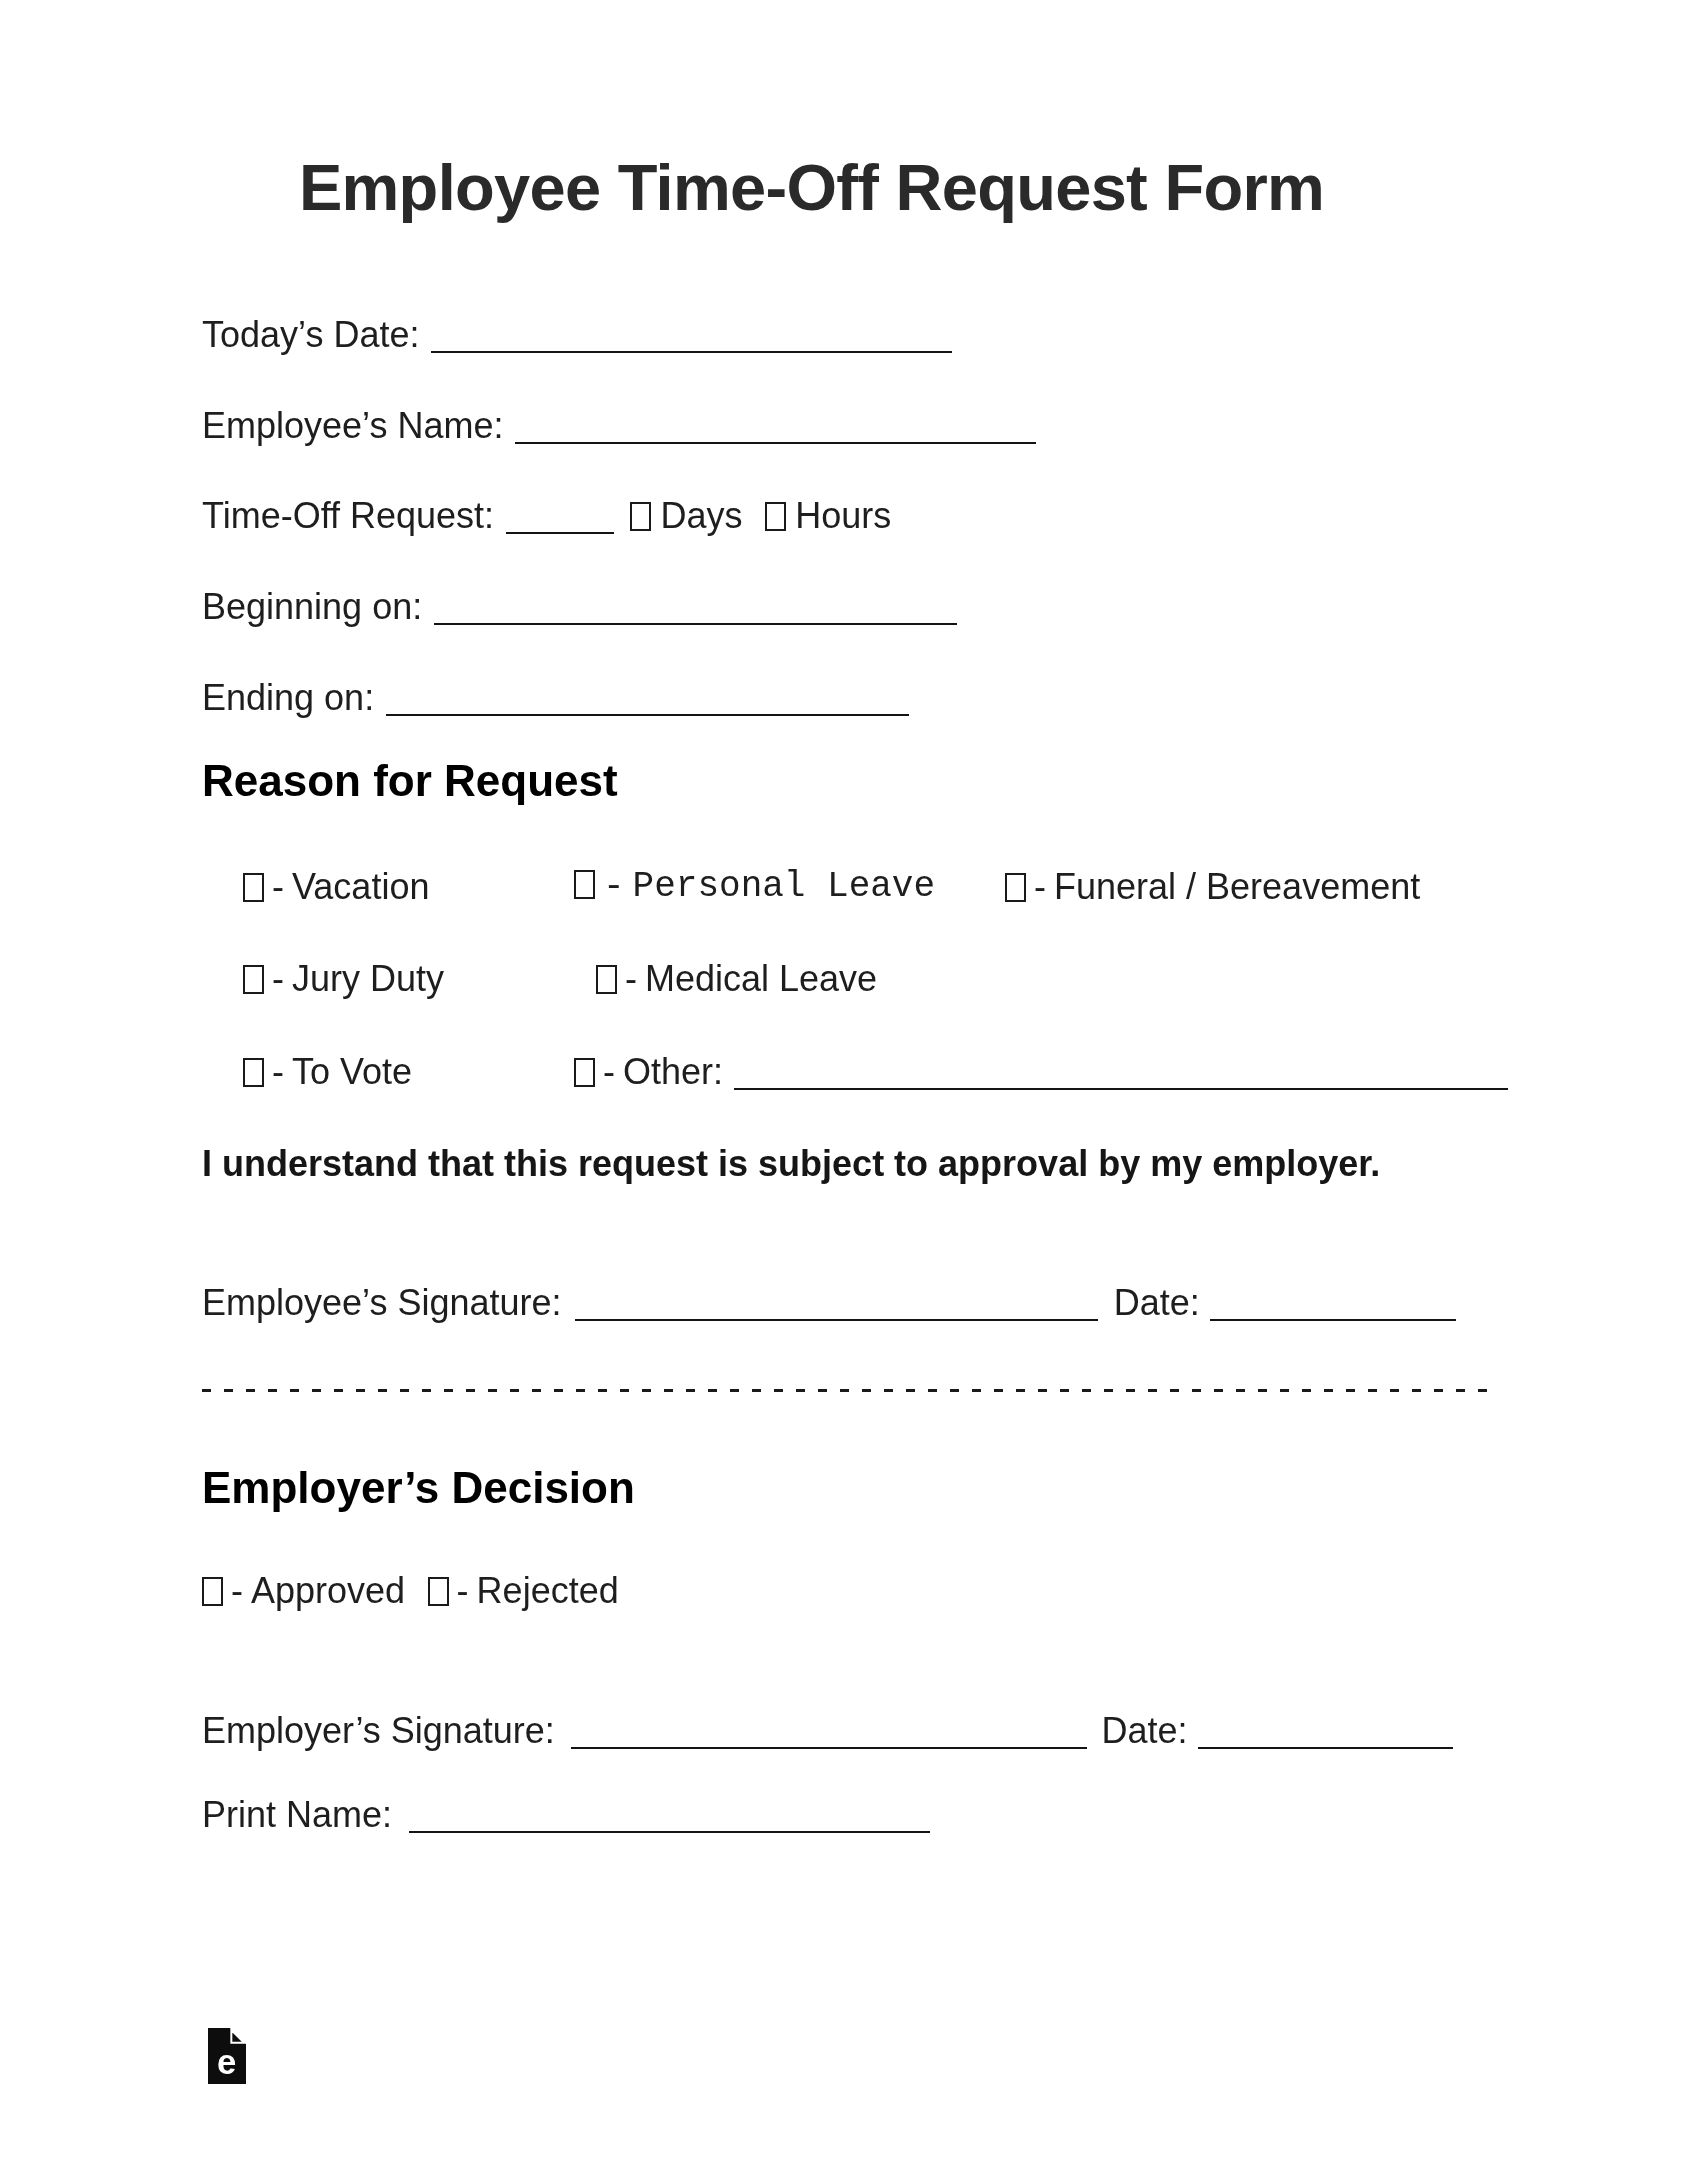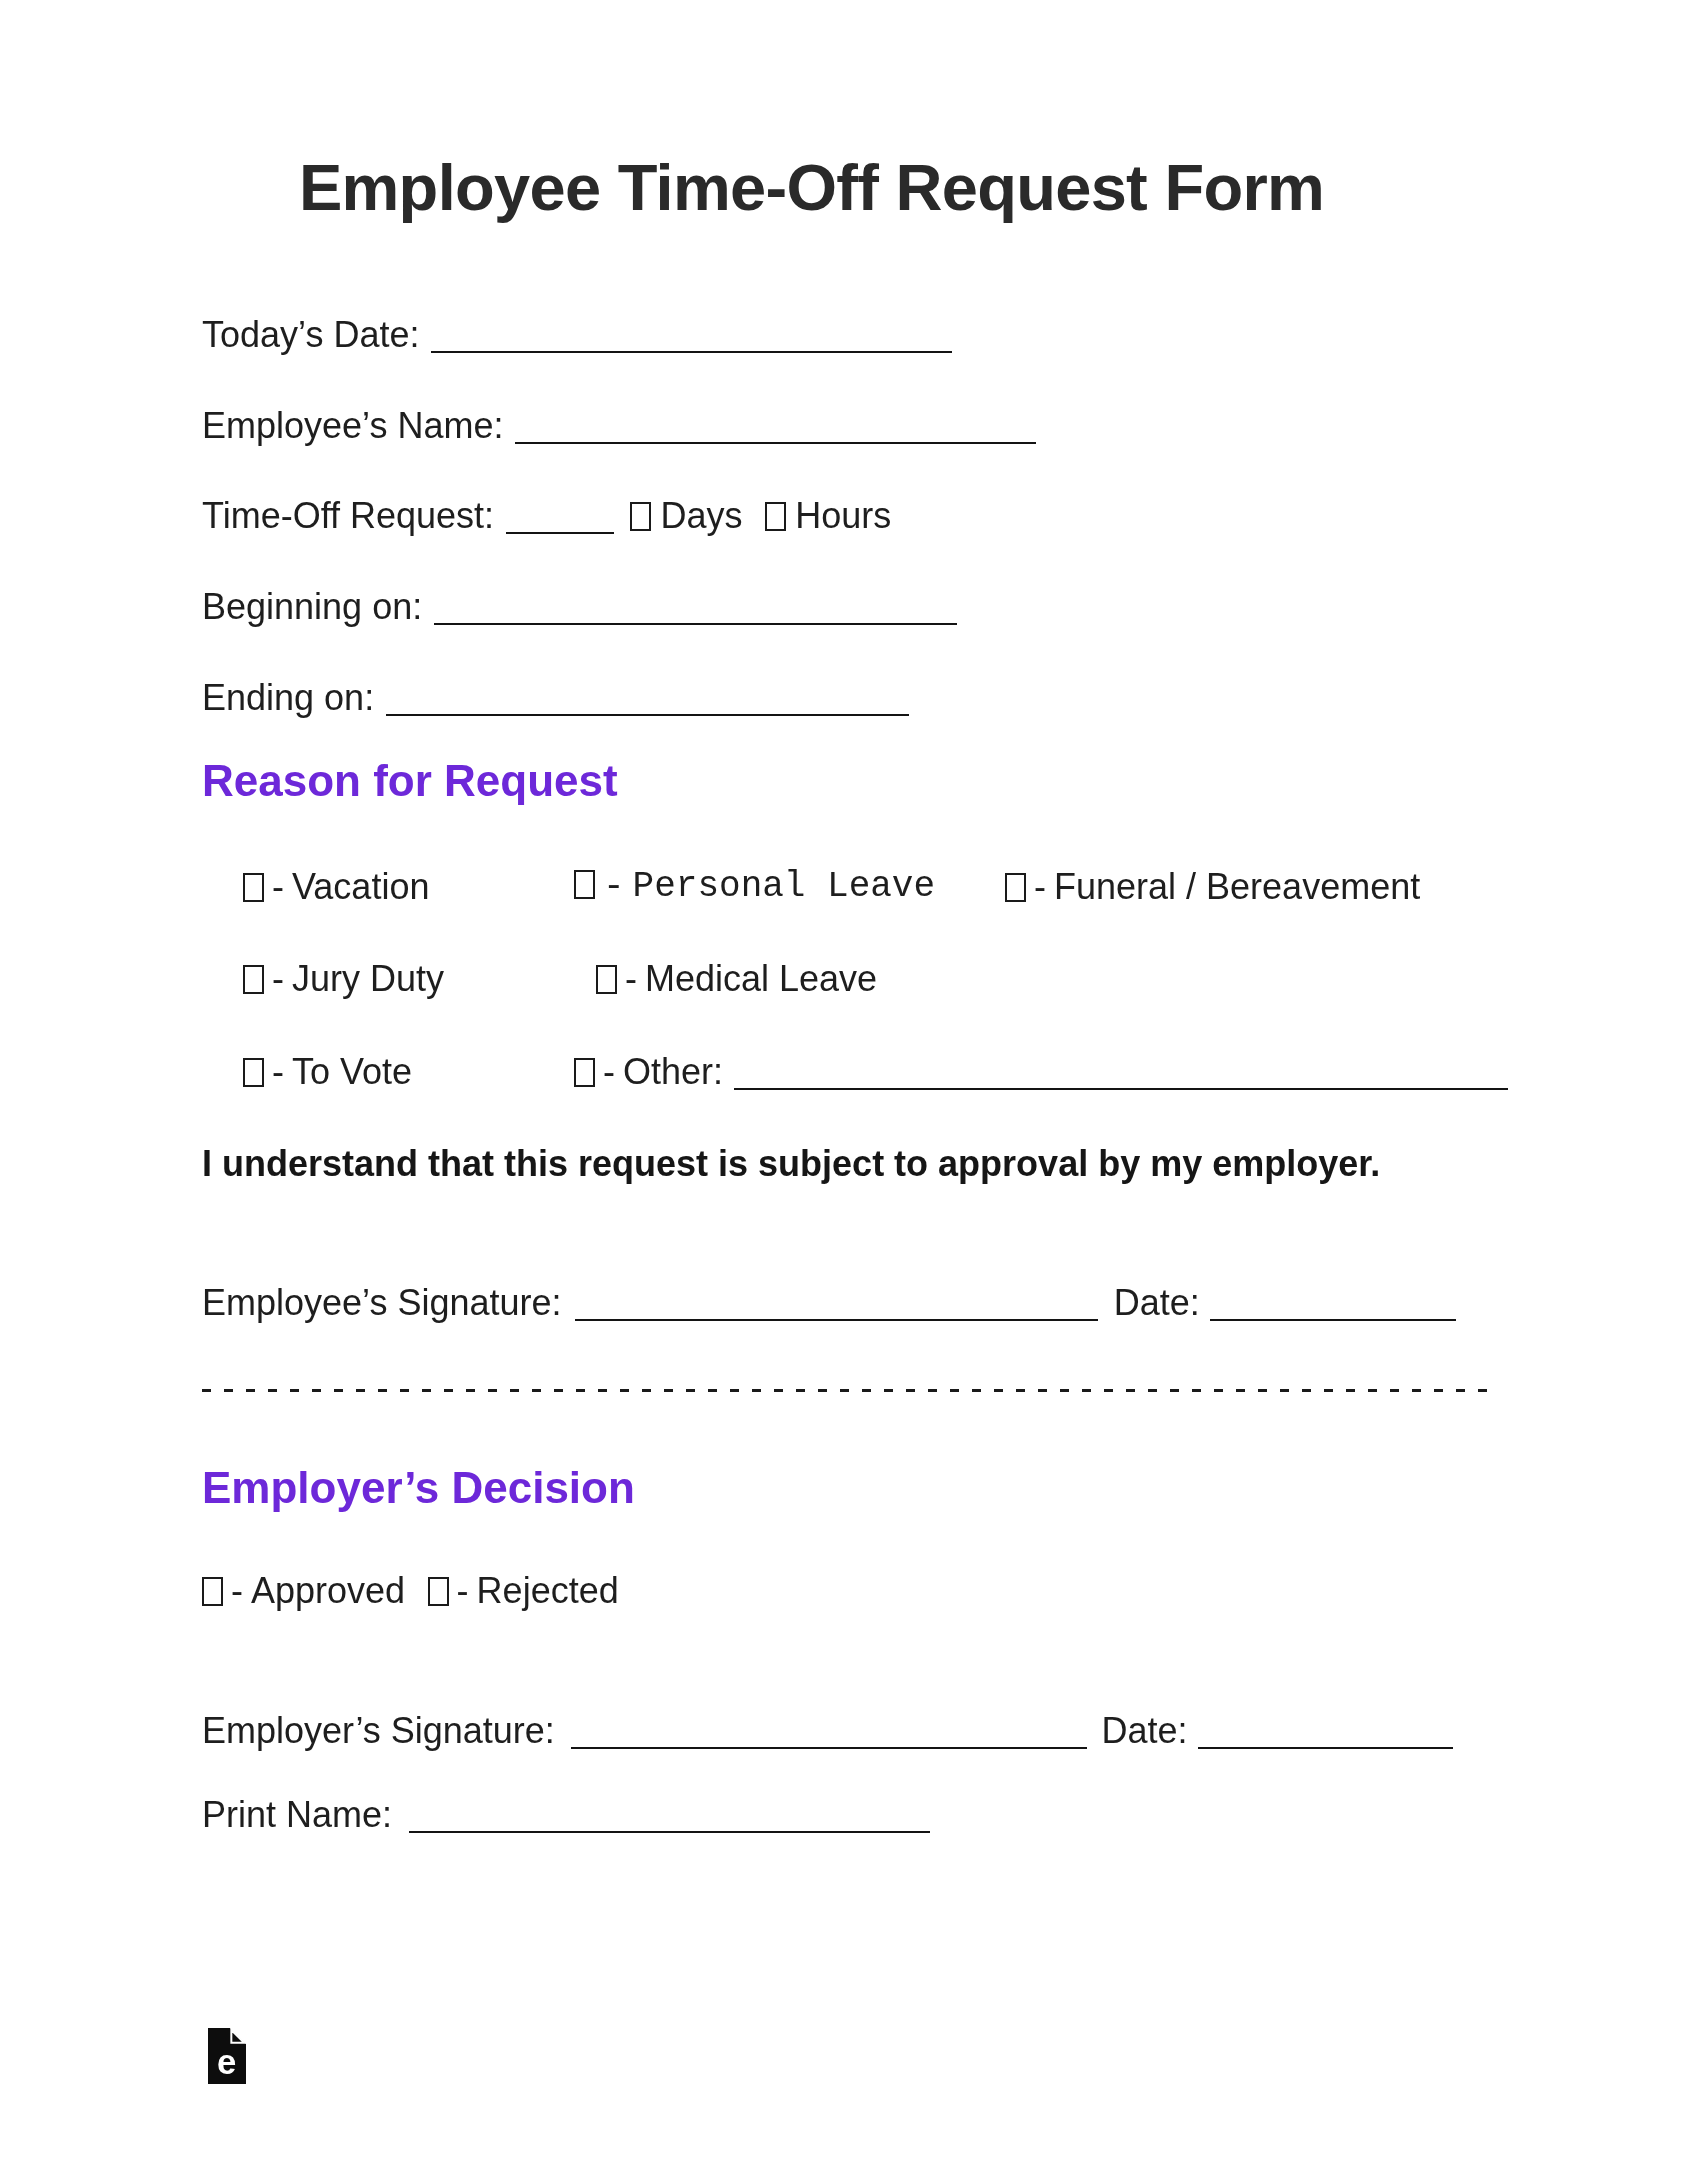--- a/index.html
+++ b/index.html
@@ -8,21 +8,21 @@
     font-family:"Liberation Sans", sans-serif;
     color:#1e1e1e;
   }
   .abs{position:absolute;}
   .title{
     top:151px;left:0;width:1623px;text-align:center;
     font-size:65px;font-weight:bold;line-height:74px;color:#2a2a2a;
     letter-spacing:-0.7px;white-space:nowrap;
   }
   .row{font-size:36px;line-height:38px;white-space:nowrap;}
-  .h2{font-size:44px;font-weight:bold;line-height:49px;color:#6d28d9;}
+  .h2{font-size:44px;font-weight:bold;line-height:49px;color:#000000;}
   .statement{font-weight:bold;color:#161616;}
   .uline{
     display:inline-block;height:28px;border-bottom:2.6px solid #141414;
     transform:translateY(6px);
   }
   .cb{
     display:inline-block;width:17px;height:25px;border:2.6px solid #1a1a1a;
     vertical-align:-2.6px;background:#fff;
   }
   .dash{display:inline-block;margin:0 8px;}

